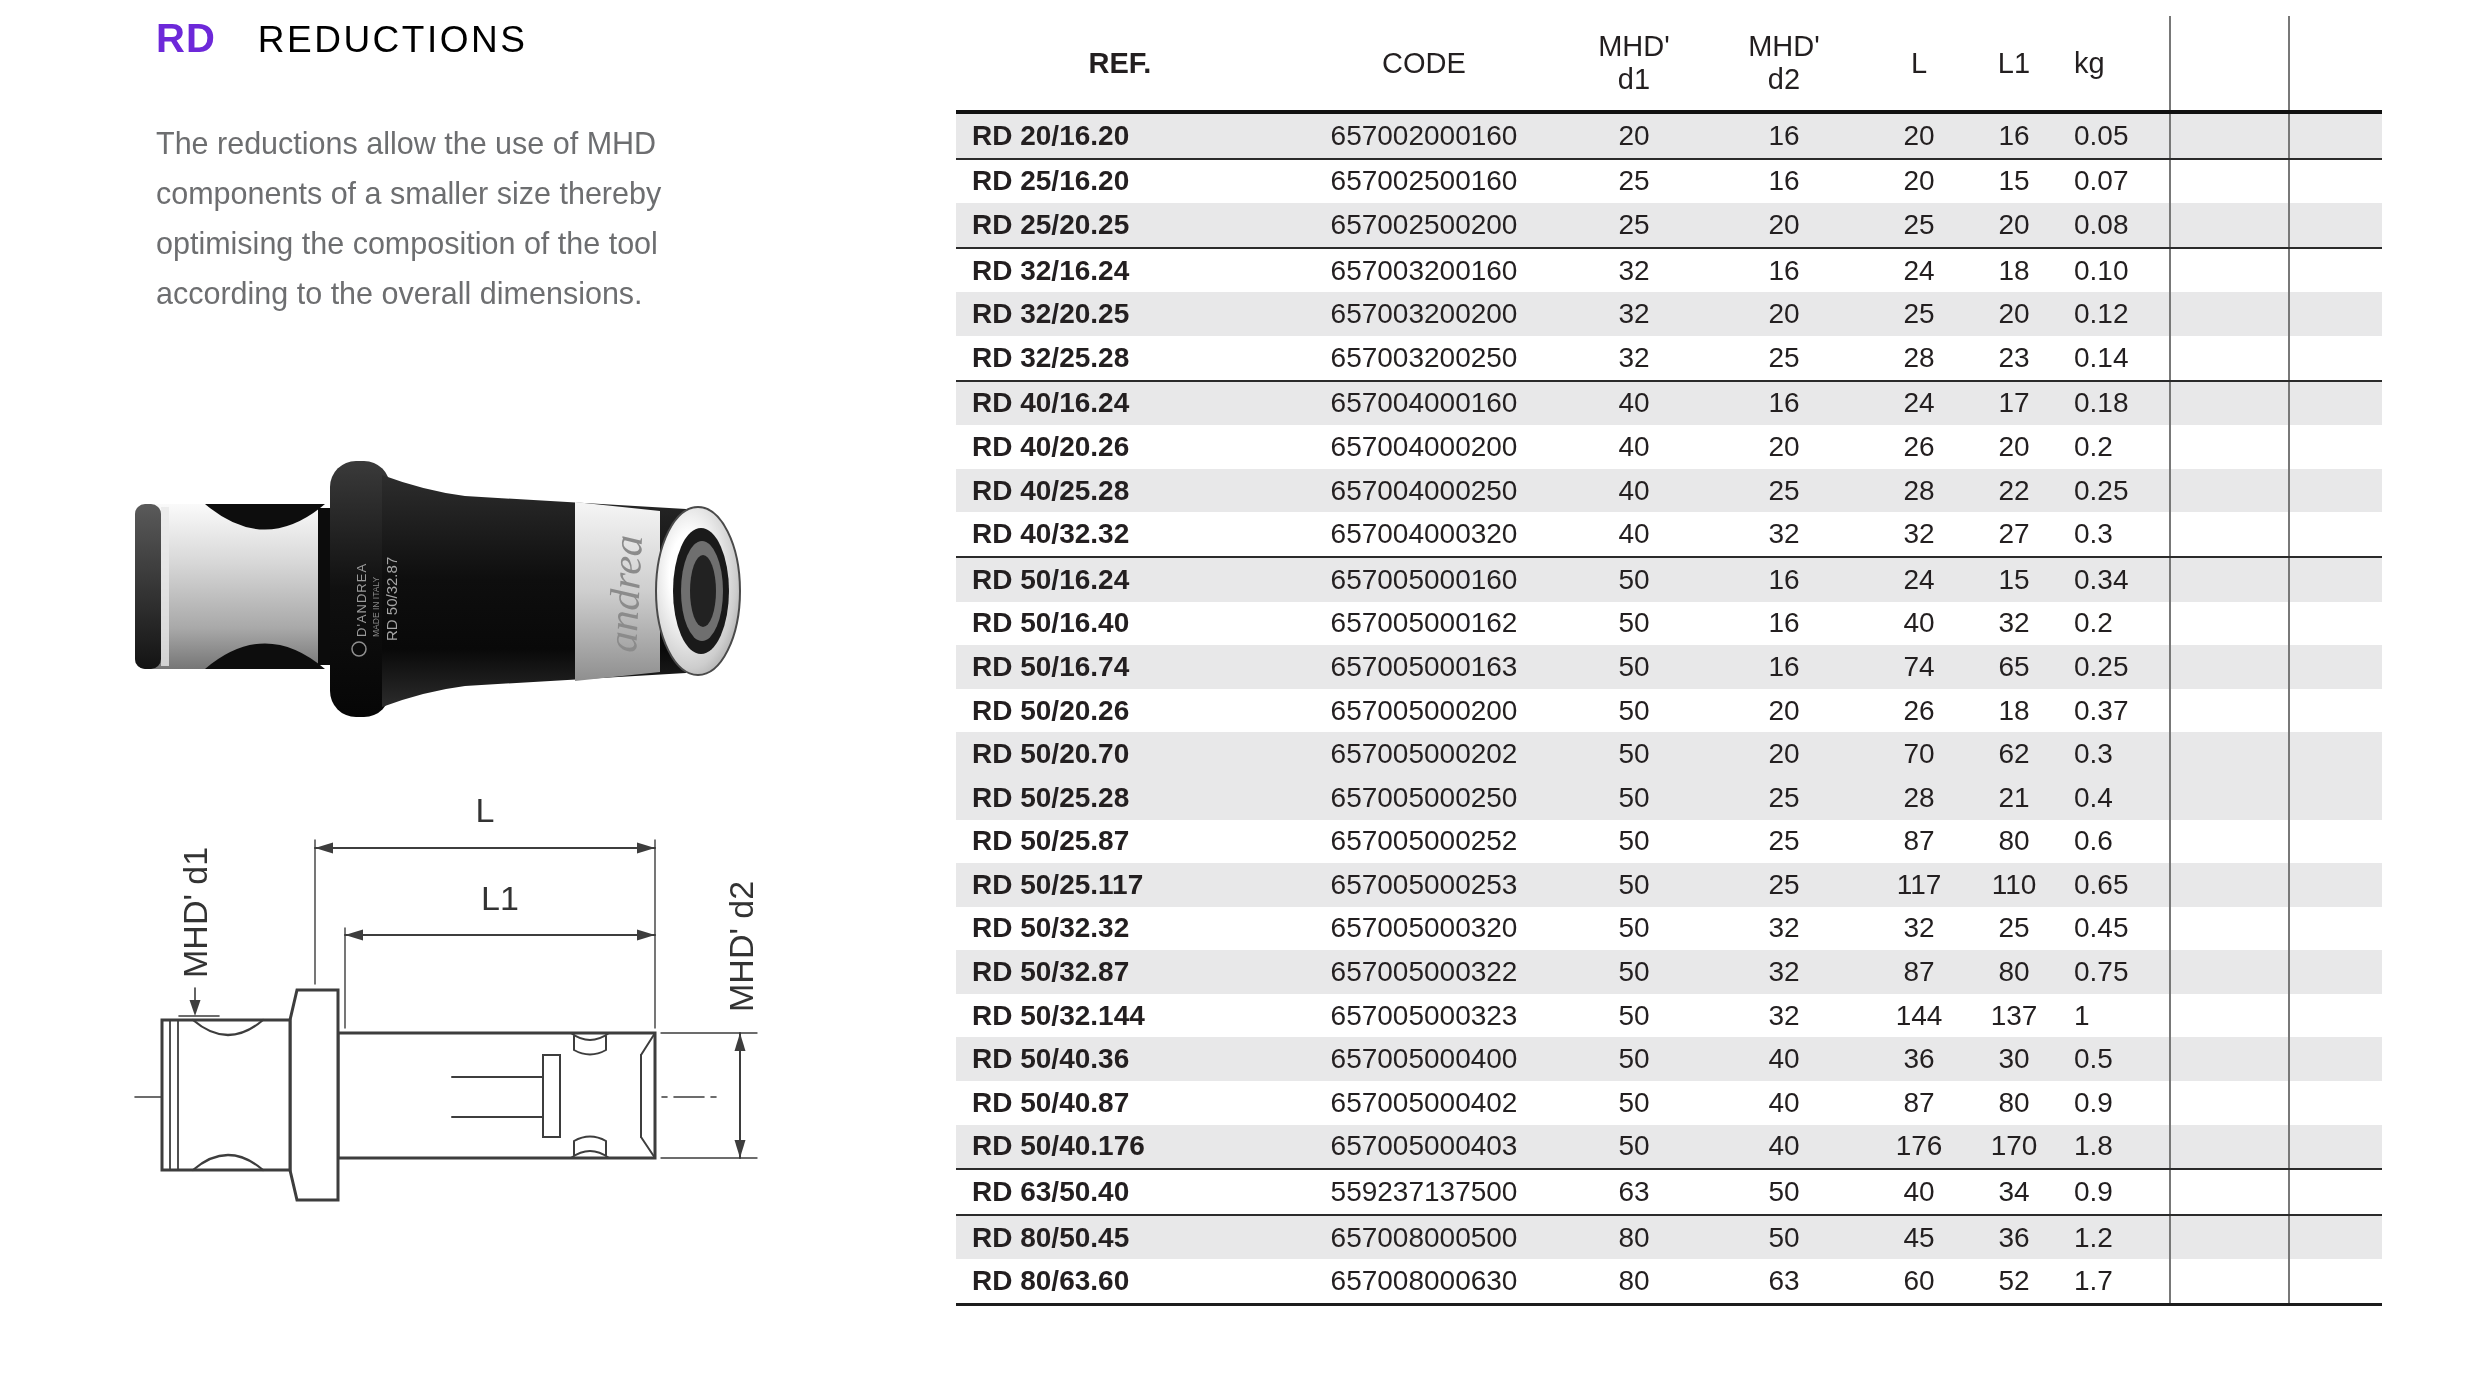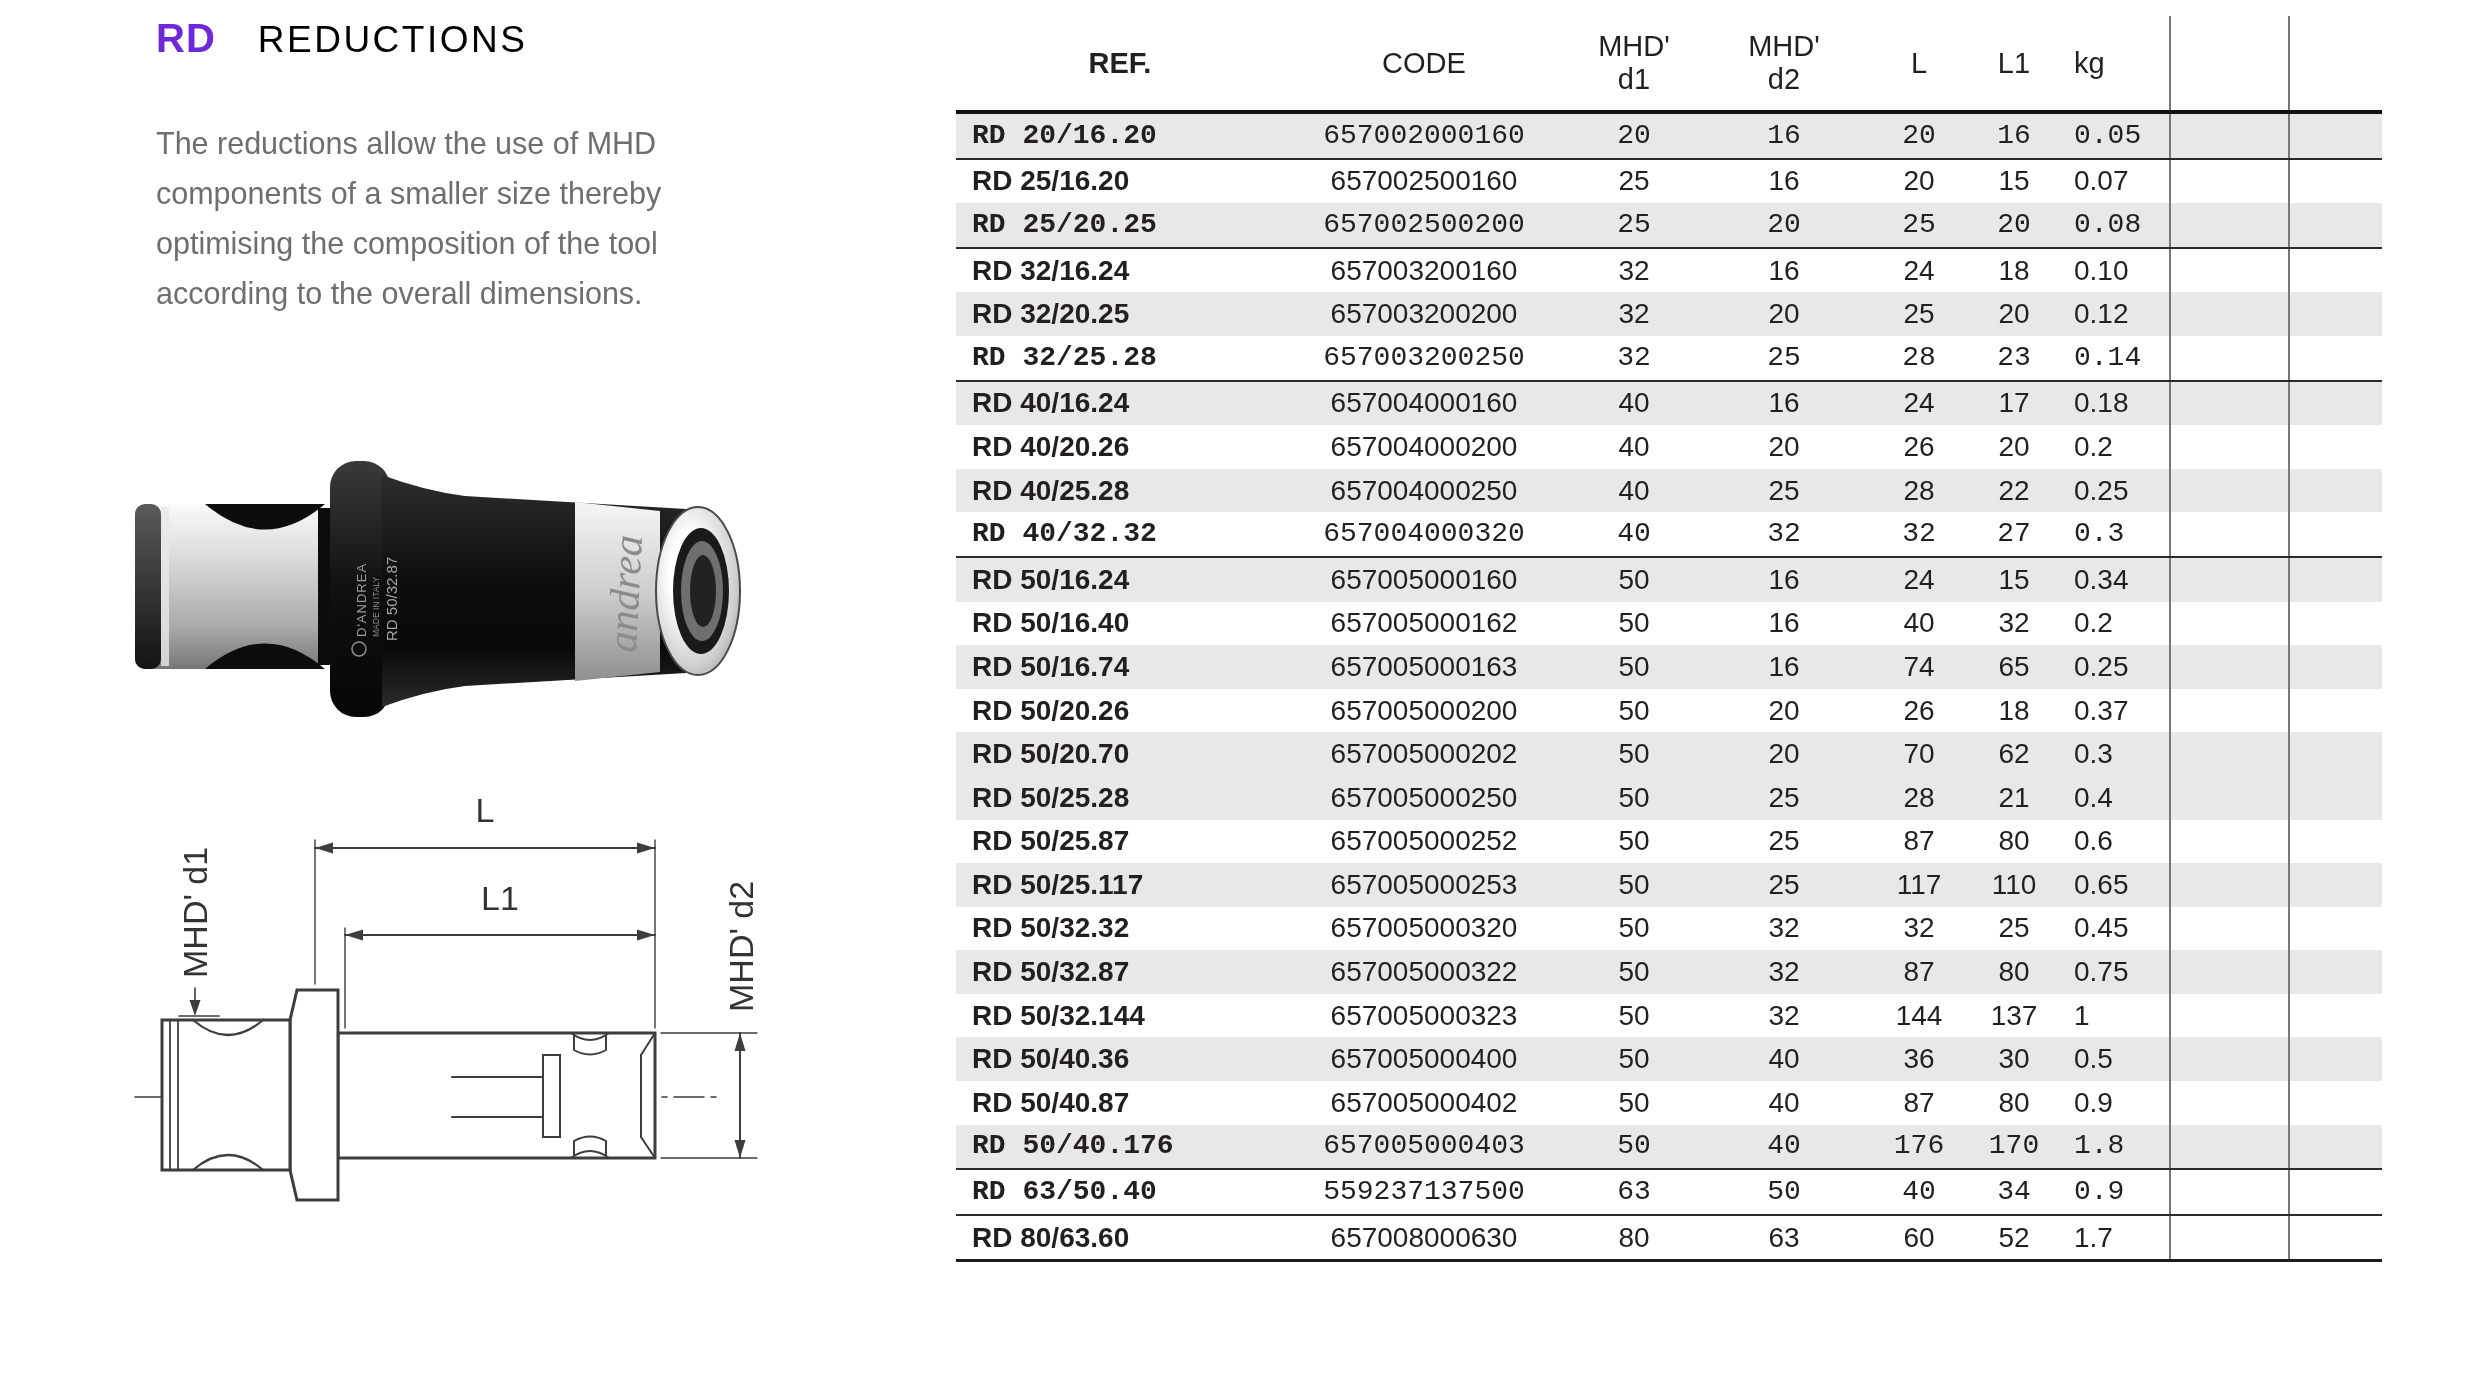--- a/index.html
+++ b/index.html
@@ -16,21 +16,21 @@
   
   .table-wrap{position:absolute;left:956px;top:16px;}
   table{border-collapse:collapse;table-layout:fixed;width:1426px;
         border-bottom:3px solid #1c1c1c;}
   thead th{height:94px;padding:0;vertical-align:middle;font-weight:normal;
            font-size:29px;line-height:33px;color:#231f20;}
   thead tr{border-bottom:4px solid #111;}
   tbody td{height:43.6px;padding:0;font-size:28px;line-height:1;color:#231f20;
            white-space:nowrap;overflow:hidden;}
   tr.shaded td{background:#e8e8e9;}
-  tr.group-end td{border-bottom:2px solid #2b2b2b;font-family:Liberation Mono, monospace;}
+  tr.group-end td{border-bottom:2px solid #2b2b2b;}
   .col-ref{text-align:left;padding-left:16px;}
   td.col-ref, th.col-ref{font-weight:bold;}
   .col-code,.col-d1,.col-d2,.col-l,.col-l1{text-align:center;}
   .col-kg{text-align:left;padding-left:20px;}
   td.col-sep,th.col-sep{border-left:2px solid #787878;}
 </style>
 </head>
 <body>
 
 <div class="page">
@@ -440,20 +440,31 @@
             <td class="col-ref">RD 63/50.40</td>
             <td class="col-code">559237137500</td>
             <td class="col-d1">63</td>
             <td class="col-d2">50</td>
             <td class="col-l">40</td>
             <td class="col-l1">34</td>
             <td class="col-kg">0.9</td>
             <td class="col-sep"></td>
             <td class="col-sep"></td>
           </tr>
+          <tr class="shaded">
+            <td class="col-ref">RD 80/50.45</td>
+            <td class="col-code">657008000500</td>
+            <td class="col-d1">80</td>
+            <td class="col-d2">50</td>
+            <td class="col-l">45</td>
+            <td class="col-l1">36</td>
+            <td class="col-kg">1.2</td>
+            <td class="col-sep"></td>
+            <td class="col-sep"></td>
+          </tr>
           <tr>
             <td class="col-ref">RD 80/63.60</td>
             <td class="col-code">657008000630</td>
             <td class="col-d1">80</td>
             <td class="col-d2">63</td>
             <td class="col-l">60</td>
             <td class="col-l1">52</td>
             <td class="col-kg">1.7</td>
             <td class="col-sep"></td>
             <td class="col-sep"></td>

